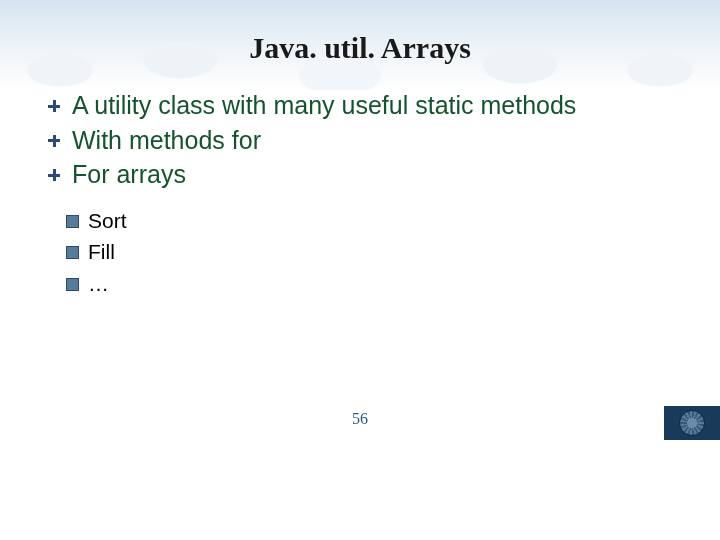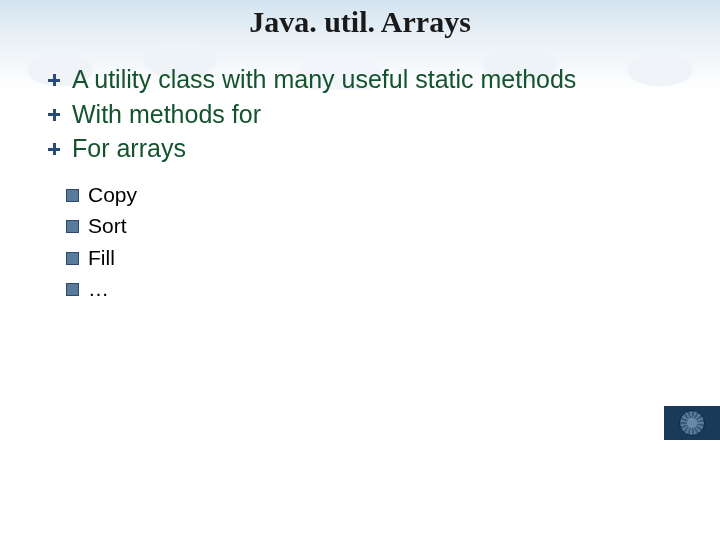--- a/index.html
+++ b/index.html
@@ -18,21 +18,21 @@
       radial-gradient(ellipse 90px 45px at 180px 60px, #eef3f7 40%, transparent 42%),
       radial-gradient(ellipse 100px 50px at 340px 75px, #f2f6fa 40%, transparent 42%),
       radial-gradient(ellipse 90px 45px at 520px 65px, #eef3f7 40%, transparent 42%),
       radial-gradient(ellipse 80px 40px at 660px 70px, #f0f4f8 40%, transparent 42%),
       linear-gradient(to bottom, #d4e4f0 0%, #e8f0f6 40%, #ffffff 100%);
   }
   .slide {
     position: relative;
     width: 720px;
     height: 440px;
-    padding-top: 5px;
+    padding-top: 31px;
   }
   .title {
     font-family: Garamond, 'Times New Roman', serif;
     font-size: 30px;
     text-align: center;
     color: #1a1a1a;
     margin-bottom: 24px;
     position: relative;
     z-index: 2;
   }
@@ -125,25 +125,25 @@
 <div class="slide">
   <h1 class="title">Java. util. Arrays</h1>
 
   <div class="content">
     <ul class="bullet-list">
       <li>A utility class with many useful static methods</li>
       <li>With methods for</li>
       <li>For arrays</li>
     </ul>
     <ul class="sub-list">
-      <li>Copy</li>
       <li>Sort</li>
       <li>Fill</li>
       <li>…</li>
     </ul>
   </div>
 
   <div class="footer">
+    <div class="page-num">56</div>
     <div class="footer-strip">
       <div class="seal"></div>
     </div>
   </div>
 </div>
 
 </body></html>

